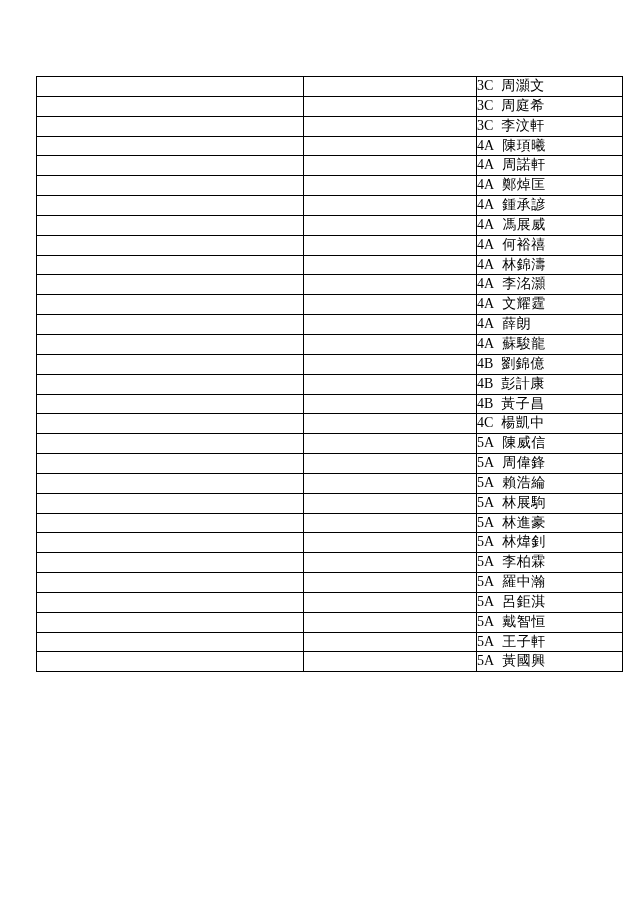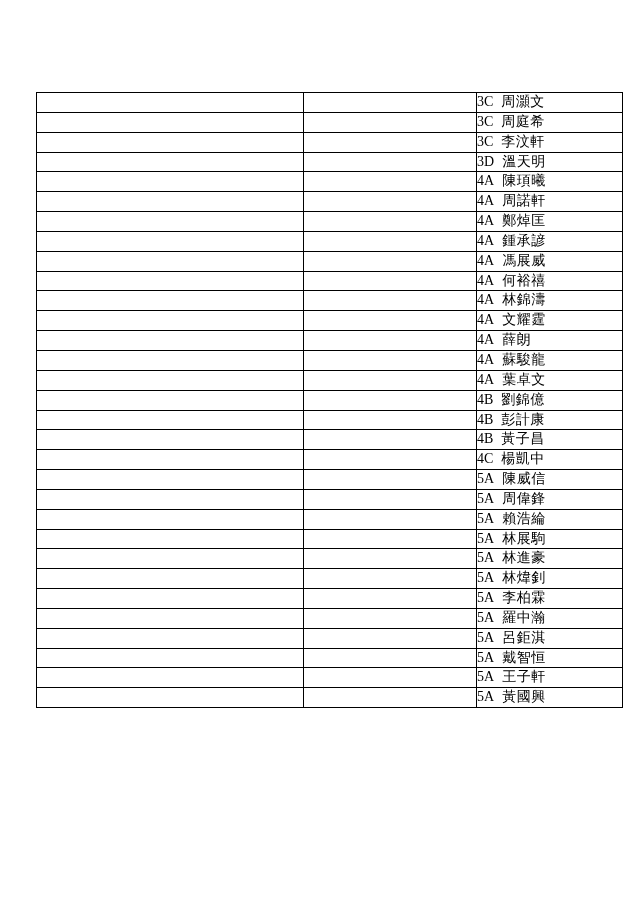--- a/index.html
+++ b/index.html
@@ -17,21 +17,21 @@
   .page {
     position: absolute;
     left: 0; top: 0;
     width: 636px;
     height: 900px;
     background: #ffffff;
   }
   table.roster {
     position: absolute;
     left: 36px;
-    top: 92px;
+    top: 76px;
     width: 583px;
     border-collapse: collapse;
     table-layout: fixed;
     padding-left: 40px;
   }
   table.roster td {
     border: 1px solid #000000;
     height: 18.85px;
     padding: 0;
     font-size: 14px;
@@ -69,25 +69,20 @@
     <td class="c2"></td>
     <td class="c3"><span class="cls">3C</span><span class="nm">周庭希</span></td>
   </tr>
 
   <tr>
     <td class="c1"></td>
     <td class="c2"></td>
     <td class="c3"><span class="cls">3C</span><span class="nm">李汶軒</span></td>
   </tr>
 
-  <tr>
-    <td class="c1"></td>
-    <td class="c2"></td>
-    <td class="c3"><span class="cls">3D</span><span class="nm">溫天明</span></td>
-  </tr>
 
   <tr>
     <td class="c1"></td>
     <td class="c2"></td>
     <td class="c3"><span class="cls">4A</span><span class="nm">陳頊曦</span></td>
   </tr>
 
   <tr>
     <td class="c1"></td>
     <td class="c2"></td>
@@ -117,44 +112,44 @@
     <td class="c2"></td>
     <td class="c3"><span class="cls">4A</span><span class="nm">何裕禧</span></td>
   </tr>
 
   <tr>
     <td class="c1"></td>
     <td class="c2"></td>
     <td class="c3"><span class="cls">4A</span><span class="nm">林錦濤</span></td>
   </tr>
 
+  <tr>
+    <td class="c1"></td>
+    <td class="c2"></td>
+    <td class="c3"><span class="cls">4A</span><span class="nm">李洺灝</span></td>
+  </tr>
 
   <tr>
     <td class="c1"></td>
     <td class="c2"></td>
     <td class="c3"><span class="cls">4A</span><span class="nm">文耀霆</span></td>
   </tr>
 
   <tr>
     <td class="c1"></td>
     <td class="c2"></td>
     <td class="c3"><span class="cls">4A</span><span class="nm">薛朗</span></td>
   </tr>
 
   <tr>
     <td class="c1"></td>
     <td class="c2"></td>
     <td class="c3"><span class="cls">4A</span><span class="nm">蘇駿龍</span></td>
   </tr>
 
-  <tr>
-    <td class="c1"></td>
-    <td class="c2"></td>
-    <td class="c3"><span class="cls">4A</span><span class="nm">葉卓文</span></td>
-  </tr>
 
 
   <tr>
     <td class="c1"></td>
     <td class="c2"></td>
     <td class="c3"><span class="cls">4B</span><span class="nm">劉錦億</span></td>
   </tr>
 
   <tr>
     <td class="c1"></td>

